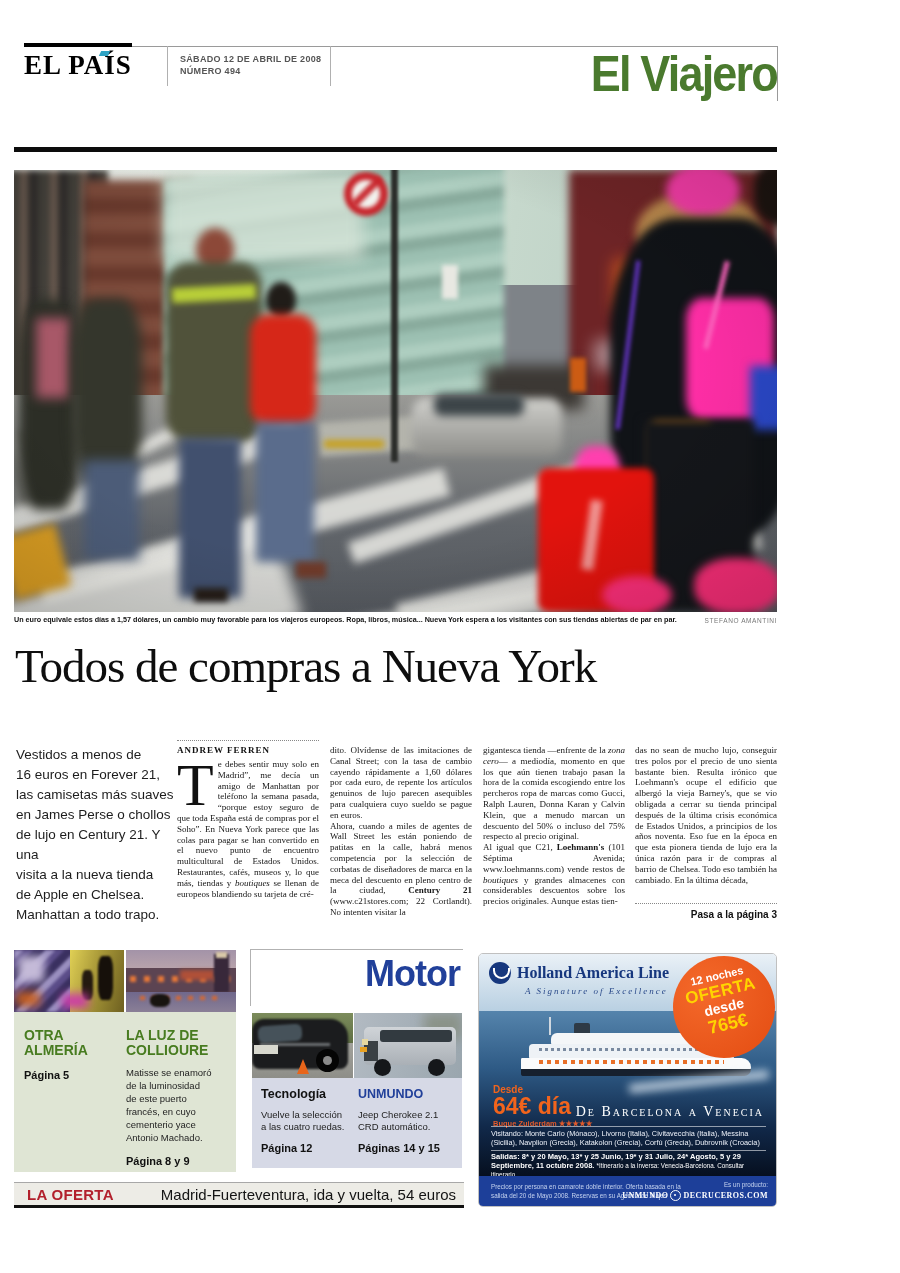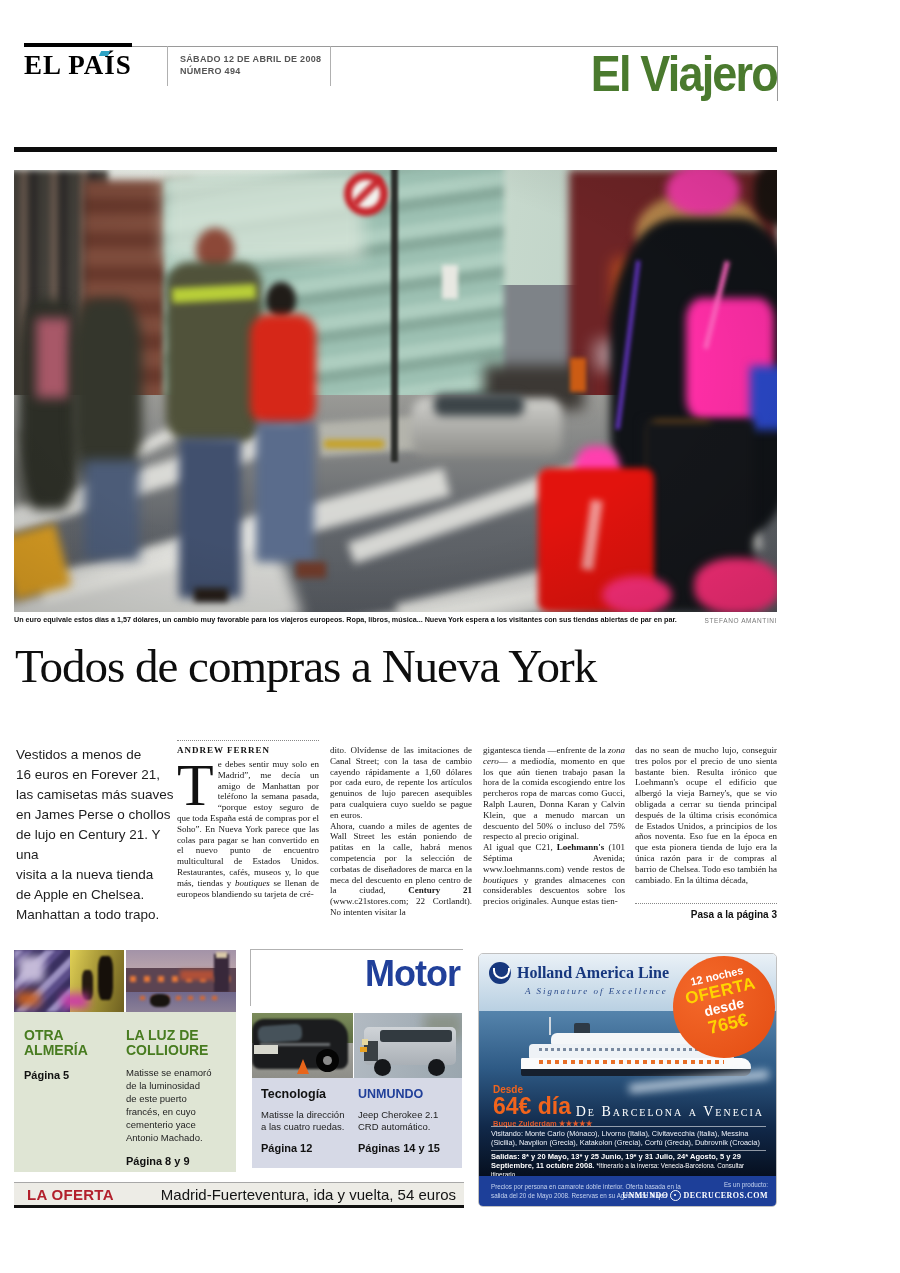--- a/index.html
+++ b/index.html
@@ -275,21 +275,21 @@
     <div class="ph" style="left:26px;top:17px;width:72px;height:12px;background:#323a40;border-radius:3px;filter:blur(.6px);"></div>
     <div class="ph" style="left:10px;top:28px;width:14px;height:20px;background:#3a4044;"></div>
     <div class="ph" style="left:8px;top:26px;width:6px;height:6px;background:#e8d8a0;"></div>
     <div class="ph" style="left:6px;top:34px;width:7px;height:5px;background:#e8a020;"></div>
     <div class="ph" style="left:20px;top:46px;width:17px;height:17px;background:#15171a;border-radius:50%;"></div>
     <div class="ph" style="left:74px;top:46px;width:17px;height:17px;background:#15171a;border-radius:50%;"></div>
   </div>
   <div class="abs motor-panel">
     <div class="motor-col mc1">
       <div class="motor-item-title">Tecnología</div>
-      <div class="motor-body">Matisse la dirección
+      <div class="motor-body">Vuelve la selección
 a las cuatro ruedas.</div>
       <div class="motor-page">Página 12</div>
     </div>
     <div class="motor-col mc2">
       <div class="motor-item-title">UNMUNDO</div>
       <div class="motor-body">Jeep Cherokee 2.1
 CRD automático.</div>
       <div class="motor-page">Páginas 14 y 15</div>
     </div>
   </div>

